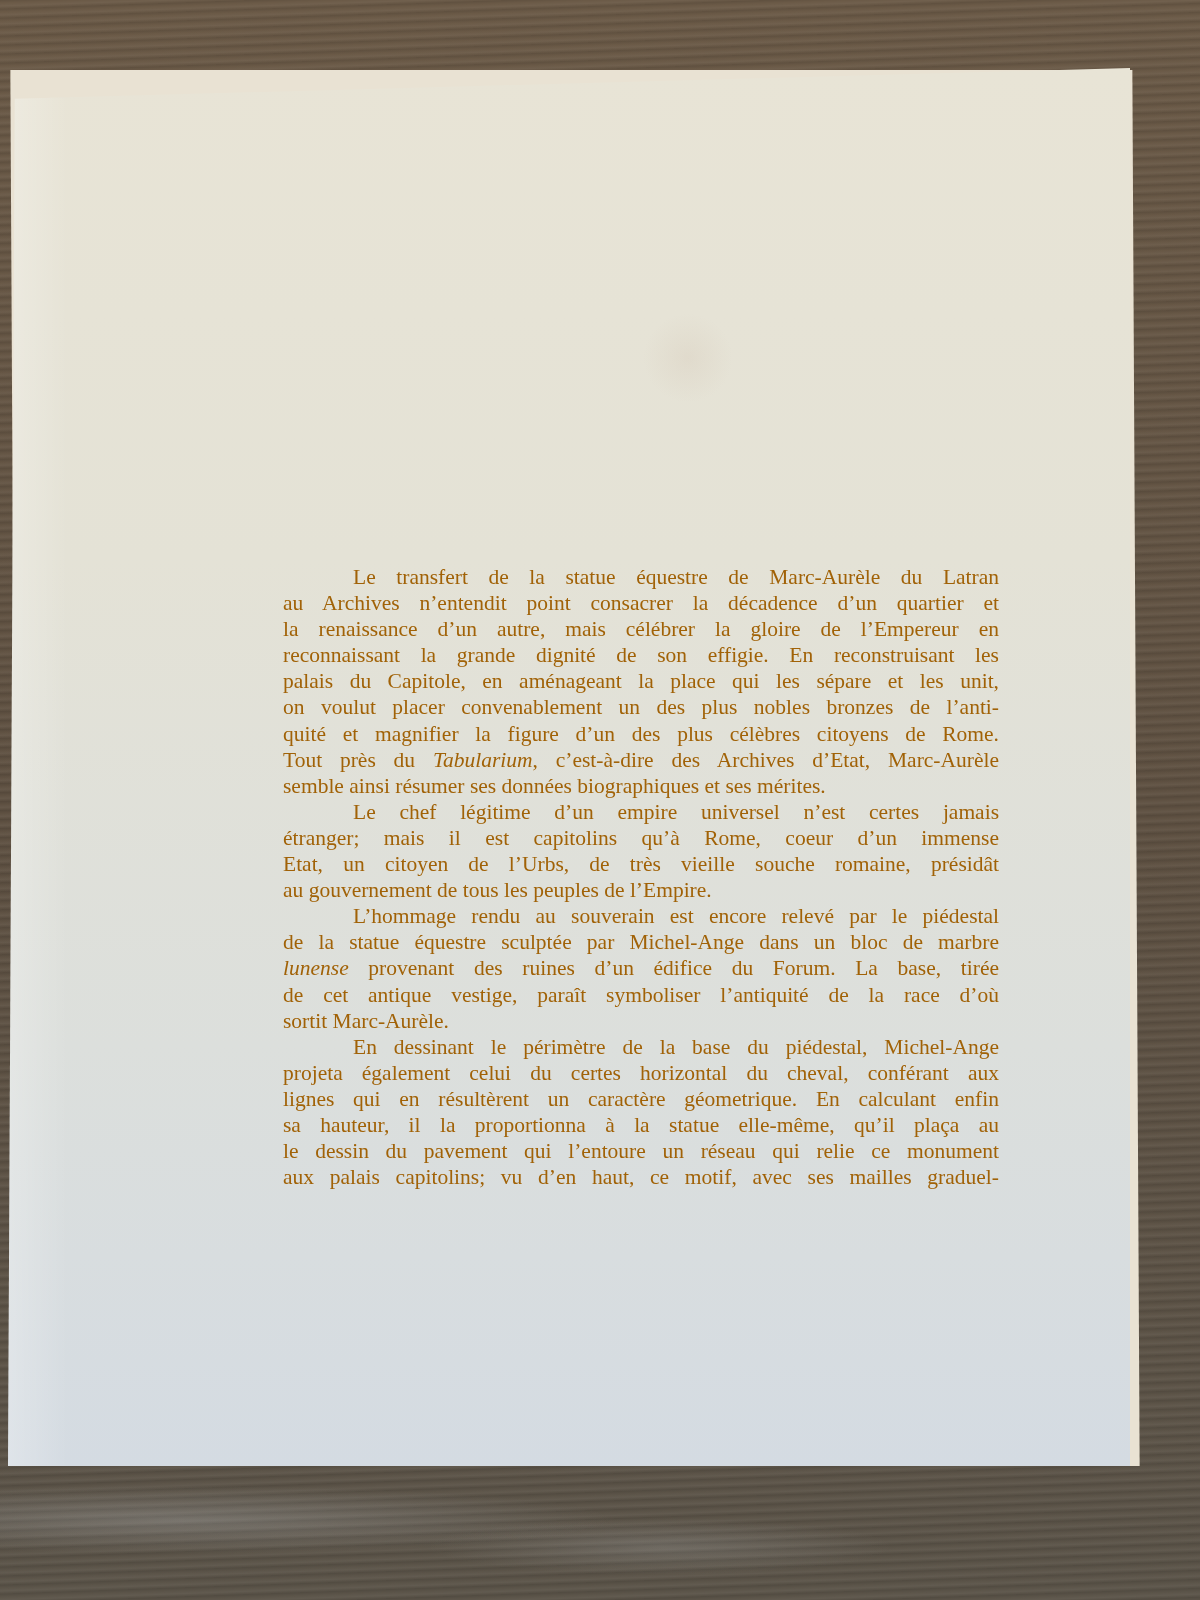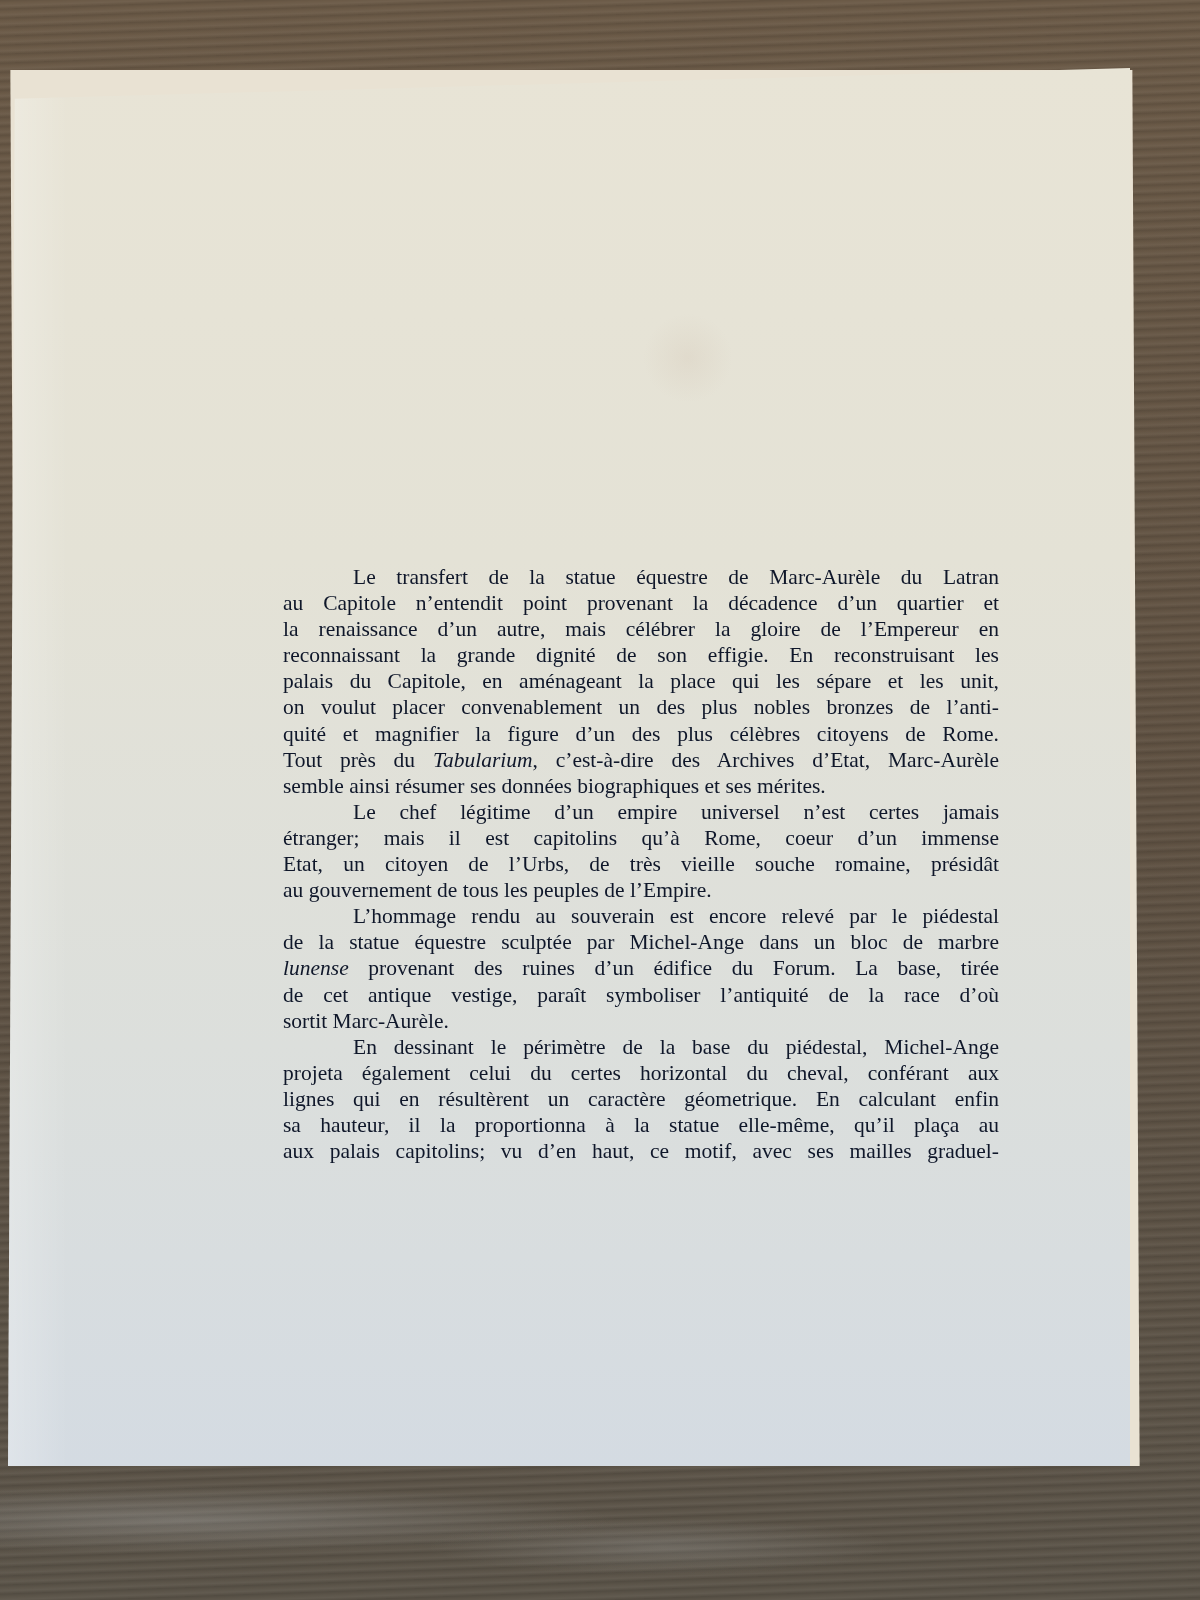--- a/index.html
+++ b/index.html
@@ -30,21 +30,21 @@
       content: ""; position: absolute; left: 0; top: 0; width: 60px; height: 100%;
       background: linear-gradient(90deg, rgba(255,255,255,0.25), rgba(255,255,255,0));
     }
     .stain {
       position: absolute; left: 635px; top: 245px; width: 90px; height: 90px; border-radius: 50%;
       background: radial-gradient(circle, rgba(200,180,160,0.18), rgba(200,180,160,0) 70%);
     }
     .text-block {
       position: absolute; left: 283px; top: 564px; width: 716px;
       font-family: "Liberation Serif", "DejaVu Serif", serif;
-      font-size: 21.5px; line-height: 26.1px; color: #0f172a;
+      font-size: 21.5px; line-height: 26.1px; color: #a16207;
       text-align: justify;
     }
     .text-block .line { display: block; text-align-last: justify; white-space: nowrap; overflow: visible; }
     .text-block .line.last { text-align-last: left; }
     .text-block .line.indent { padding-left: 70px; }
     .line-inner { display: inline-block; width: 100%; text-align: justify; text-align-last: justify; }
     .last .line-inner { text-align-last: left; }
     em { font-style: italic; }
   </style>
 </head>
@@ -52,21 +52,21 @@
 
 <div class="table-scratches"></div>
 <div class="page-stack"></div>
 <div class="page">
   <div class="stain"></div>
 </div>
 
 <div class="text-block" id="text-block">
     <div>
       <span class="line indent"><span class="line-inner">Le transfert de la statue équestre de Marc-Aurèle du Latran</span></span>
-      <span class="line"><span class="line-inner">au Capitole n’entendit point provenant la décadence d’un quartier et</span></span>
+      <span class="line"><span class="line-inner">au Archives n’entendit point consacrer la décadence d’un quartier et</span></span>
       <span class="line"><span class="line-inner">la renaissance d’un autre, mais célébrer la gloire de l’Empereur en</span></span>
       <span class="line"><span class="line-inner">reconnaissant la grande dignité de son effigie. En reconstruisant les</span></span>
       <span class="line"><span class="line-inner">palais du Capitole, en aménageant la place qui les sépare et les unit,</span></span>
       <span class="line"><span class="line-inner">on voulut placer convenablement un des plus nobles bronzes de l’anti-</span></span>
       <span class="line"><span class="line-inner">quité et magnifier la figure d’un des plus célèbres citoyens de Rome.</span></span>
       <span class="line"><span class="line-inner">Tout près du <em>Tabularium</em>, c’est-à-dire des Archives d’Etat, Marc-Aurèle</span></span>
       <span class="line last"><span class="line-inner">semble ainsi résumer ses données biographiques et ses mérites.</span></span>
     </div>
     <div>
       <span class="line indent"><span class="line-inner">Le chef légitime d’un empire universel n’est certes jamais</span></span>
@@ -79,15 +79,16 @@
       <span class="line"><span class="line-inner">de la statue équestre sculptée par Michel-Ange dans un bloc de marbre</span></span>
       <span class="line"><span class="line-inner"><em>lunense</em> provenant des ruines d’un édifice du Forum. La base, tirée</span></span>
       <span class="line"><span class="line-inner">de cet antique vestige, paraît symboliser l’antiquité de la race d’où</span></span>
       <span class="line last"><span class="line-inner">sortit Marc-Aurèle.</span></span>
     </div>
     <div>
       <span class="line indent"><span class="line-inner">En dessinant le périmètre de la base du piédestal, Michel-Ange</span></span>
       <span class="line"><span class="line-inner">projeta également celui du certes horizontal du cheval, conférant aux</span></span>
       <span class="line"><span class="line-inner">lignes qui en résultèrent un caractère géometrique. En calculant enfin</span></span>
       <span class="line"><span class="line-inner">sa hauteur, il la proportionna à la statue elle-même, qu’il plaça au</span></span>
+      <span class="line"><span class="line-inner">le dessin du pavement qui l’entoure un réseau qui relie ce monument</span></span>
       <span class="line"><span class="line-inner">aux palais capitolins; vu d’en haut, ce motif, avec ses mailles graduel-</span></span>
     </div>
   </div>
 
 </body></html>

